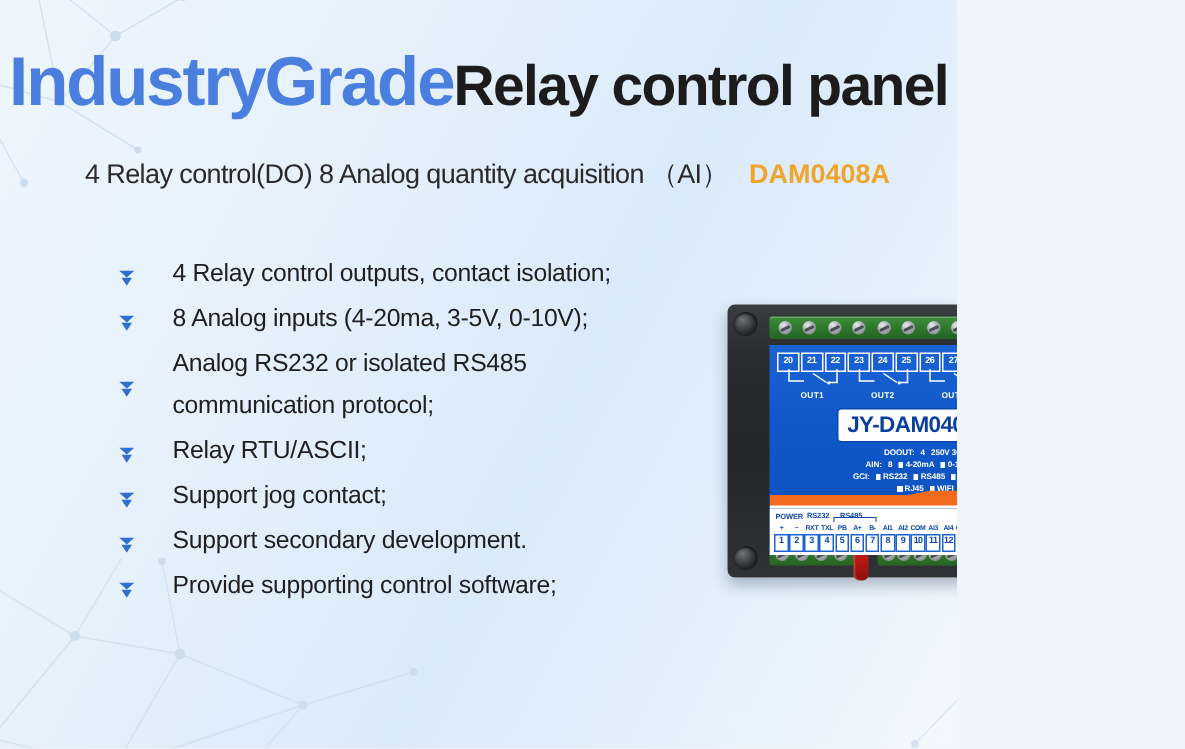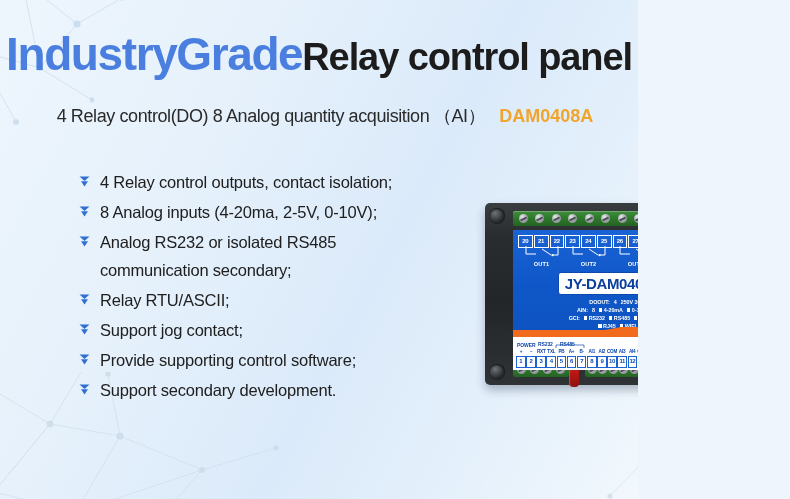--- a/index.html
+++ b/index.html
@@ -71,22 +71,23 @@
 
   
   #features {
     position: absolute;
     left: 78px;
     top: 168px;
     width: 400px;
   }
   .feature-row {
     display: flex;
-    align-items: flex-start;
+    align-items: center;
     margin-bottom: 2px;
+    gap: 15px;
   }
   .bullet-icon {
     flex: 0 0 auto;
     width: 22px;
     padding-top: 7px;
     line-height: 0;
   }
   .feature-text {
     font-size: 16.5px;
     color: #202020;
@@ -400,31 +401,31 @@
         <div class="feature-text">
           <span class="ln">4 Relay control outputs, contact isolation;</span>
         </div>
       </div>
       <div class="feature-row">
         <span class="bullet-icon"><svg width="13" height="13" viewBox="0 0 13 13">
             <path d="M1.5 1.5 L6.5 6 L11.5 1.5 Z" fill="#2f6fd0"></path>
             <path d="M3 6.2 L6.5 11.5 L10 6.2 Z" fill="#2f6fd0"></path>
           </svg></span>
         <div class="feature-text">
-          <span class="ln">8 Analog inputs (4-20ma, 2-5V, 0-10V);</span>
+          <span class="ln">8 Analog inputs (4-20ma, 3-5V, 0-10V);</span>
         </div>
       </div>
       <div class="feature-row">
         <span class="bullet-icon"><svg width="13" height="13" viewBox="0 0 13 13">
             <path d="M1.5 1.5 L6.5 6 L11.5 1.5 Z" fill="#2f6fd0"></path>
             <path d="M3 6.2 L6.5 11.5 L10 6.2 Z" fill="#2f6fd0"></path>
           </svg></span>
         <div class="feature-text">
           <span class="ln">Analog RS232 or isolated RS485</span>
-          <span class="ln">communication secondary;</span>
+          <span class="ln">communication protocol;</span>
         </div>
       </div>
       <div class="feature-row">
         <span class="bullet-icon"><svg width="13" height="13" viewBox="0 0 13 13">
             <path d="M1.5 1.5 L6.5 6 L11.5 1.5 Z" fill="#2f6fd0"></path>
             <path d="M3 6.2 L6.5 11.5 L10 6.2 Z" fill="#2f6fd0"></path>
           </svg></span>
         <div class="feature-text">
           <span class="ln">Relay RTU/ASCII;</span>
         </div>
@@ -437,30 +438,30 @@
         <div class="feature-text">
           <span class="ln">Support jog contact;</span>
         </div>
       </div>
       <div class="feature-row">
         <span class="bullet-icon"><svg width="13" height="13" viewBox="0 0 13 13">
             <path d="M1.5 1.5 L6.5 6 L11.5 1.5 Z" fill="#2f6fd0"></path>
             <path d="M3 6.2 L6.5 11.5 L10 6.2 Z" fill="#2f6fd0"></path>
           </svg></span>
         <div class="feature-text">
-          <span class="ln">Provide supporting control software;</span>
+          <span class="ln">Support secondary development.</span>
         </div>
       </div>
       <div class="feature-row">
         <span class="bullet-icon"><svg width="13" height="13" viewBox="0 0 13 13">
             <path d="M1.5 1.5 L6.5 6 L11.5 1.5 Z" fill="#2f6fd0"></path>
             <path d="M3 6.2 L6.5 11.5 L10 6.2 Z" fill="#2f6fd0"></path>
           </svg></span>
         <div class="feature-text">
-          <span class="ln">Support secondary development.</span>
+          <span class="ln">Provide supporting control software;</span>
         </div>
       </div>
     </div>
 
   <div id="device-wrap">
     <div id="housing">
       <div class="mount-hole" id="hole-tl"></div>
       <div class="mount-hole" id="hole-tr"></div>
       <div class="mount-hole" id="hole-bl"></div>
       <div class="mount-hole" id="hole-br"></div>

